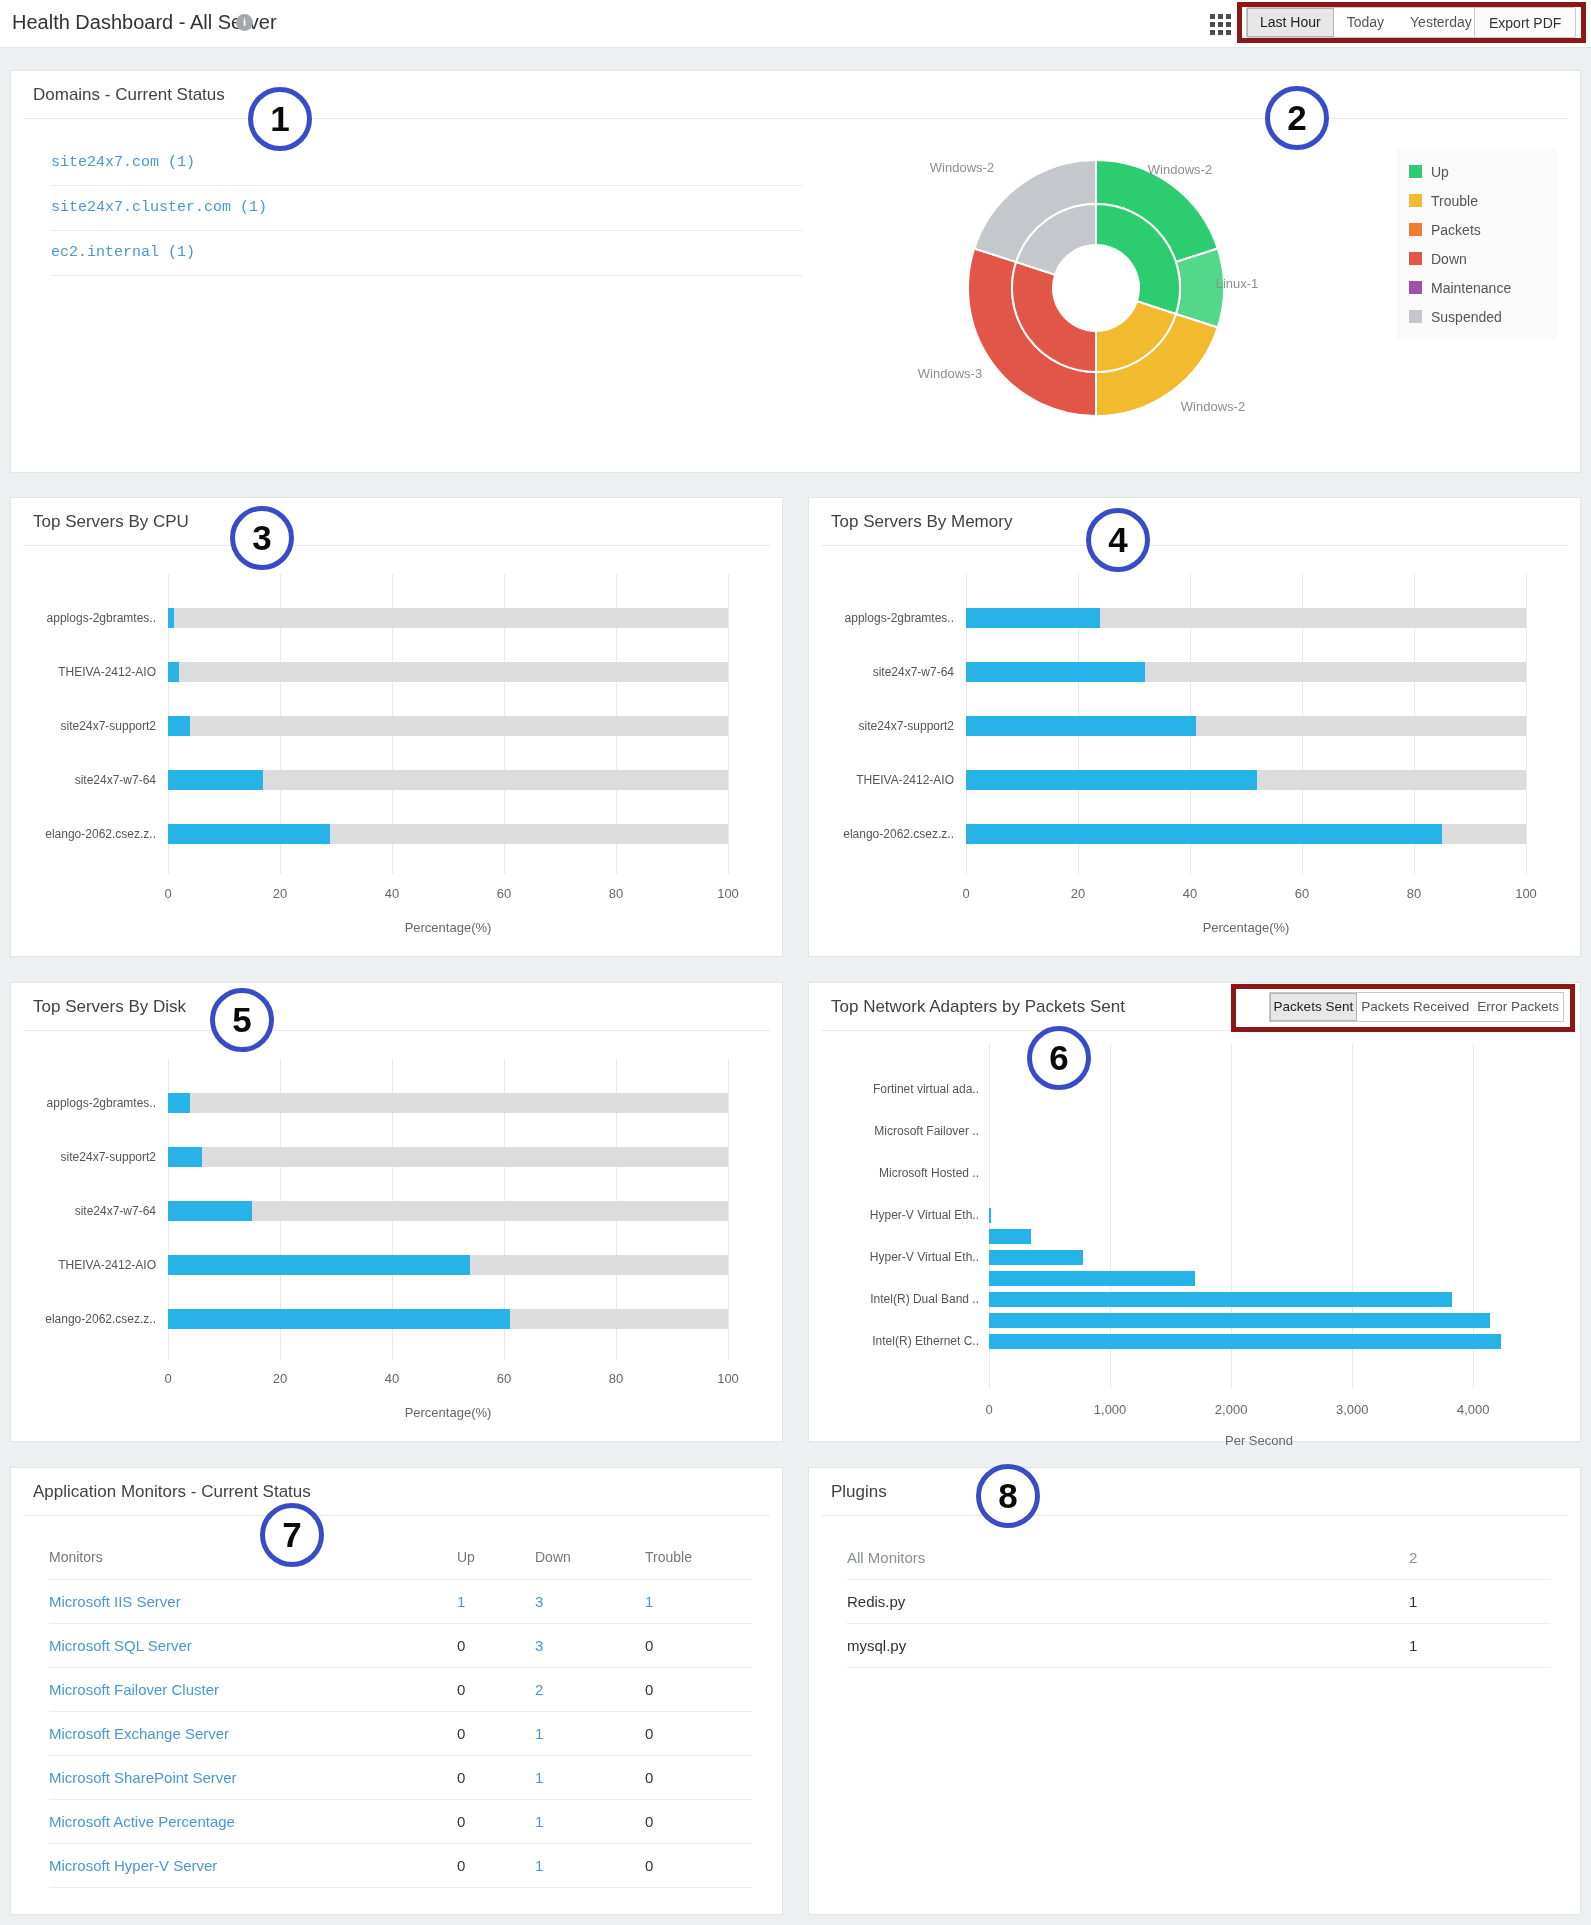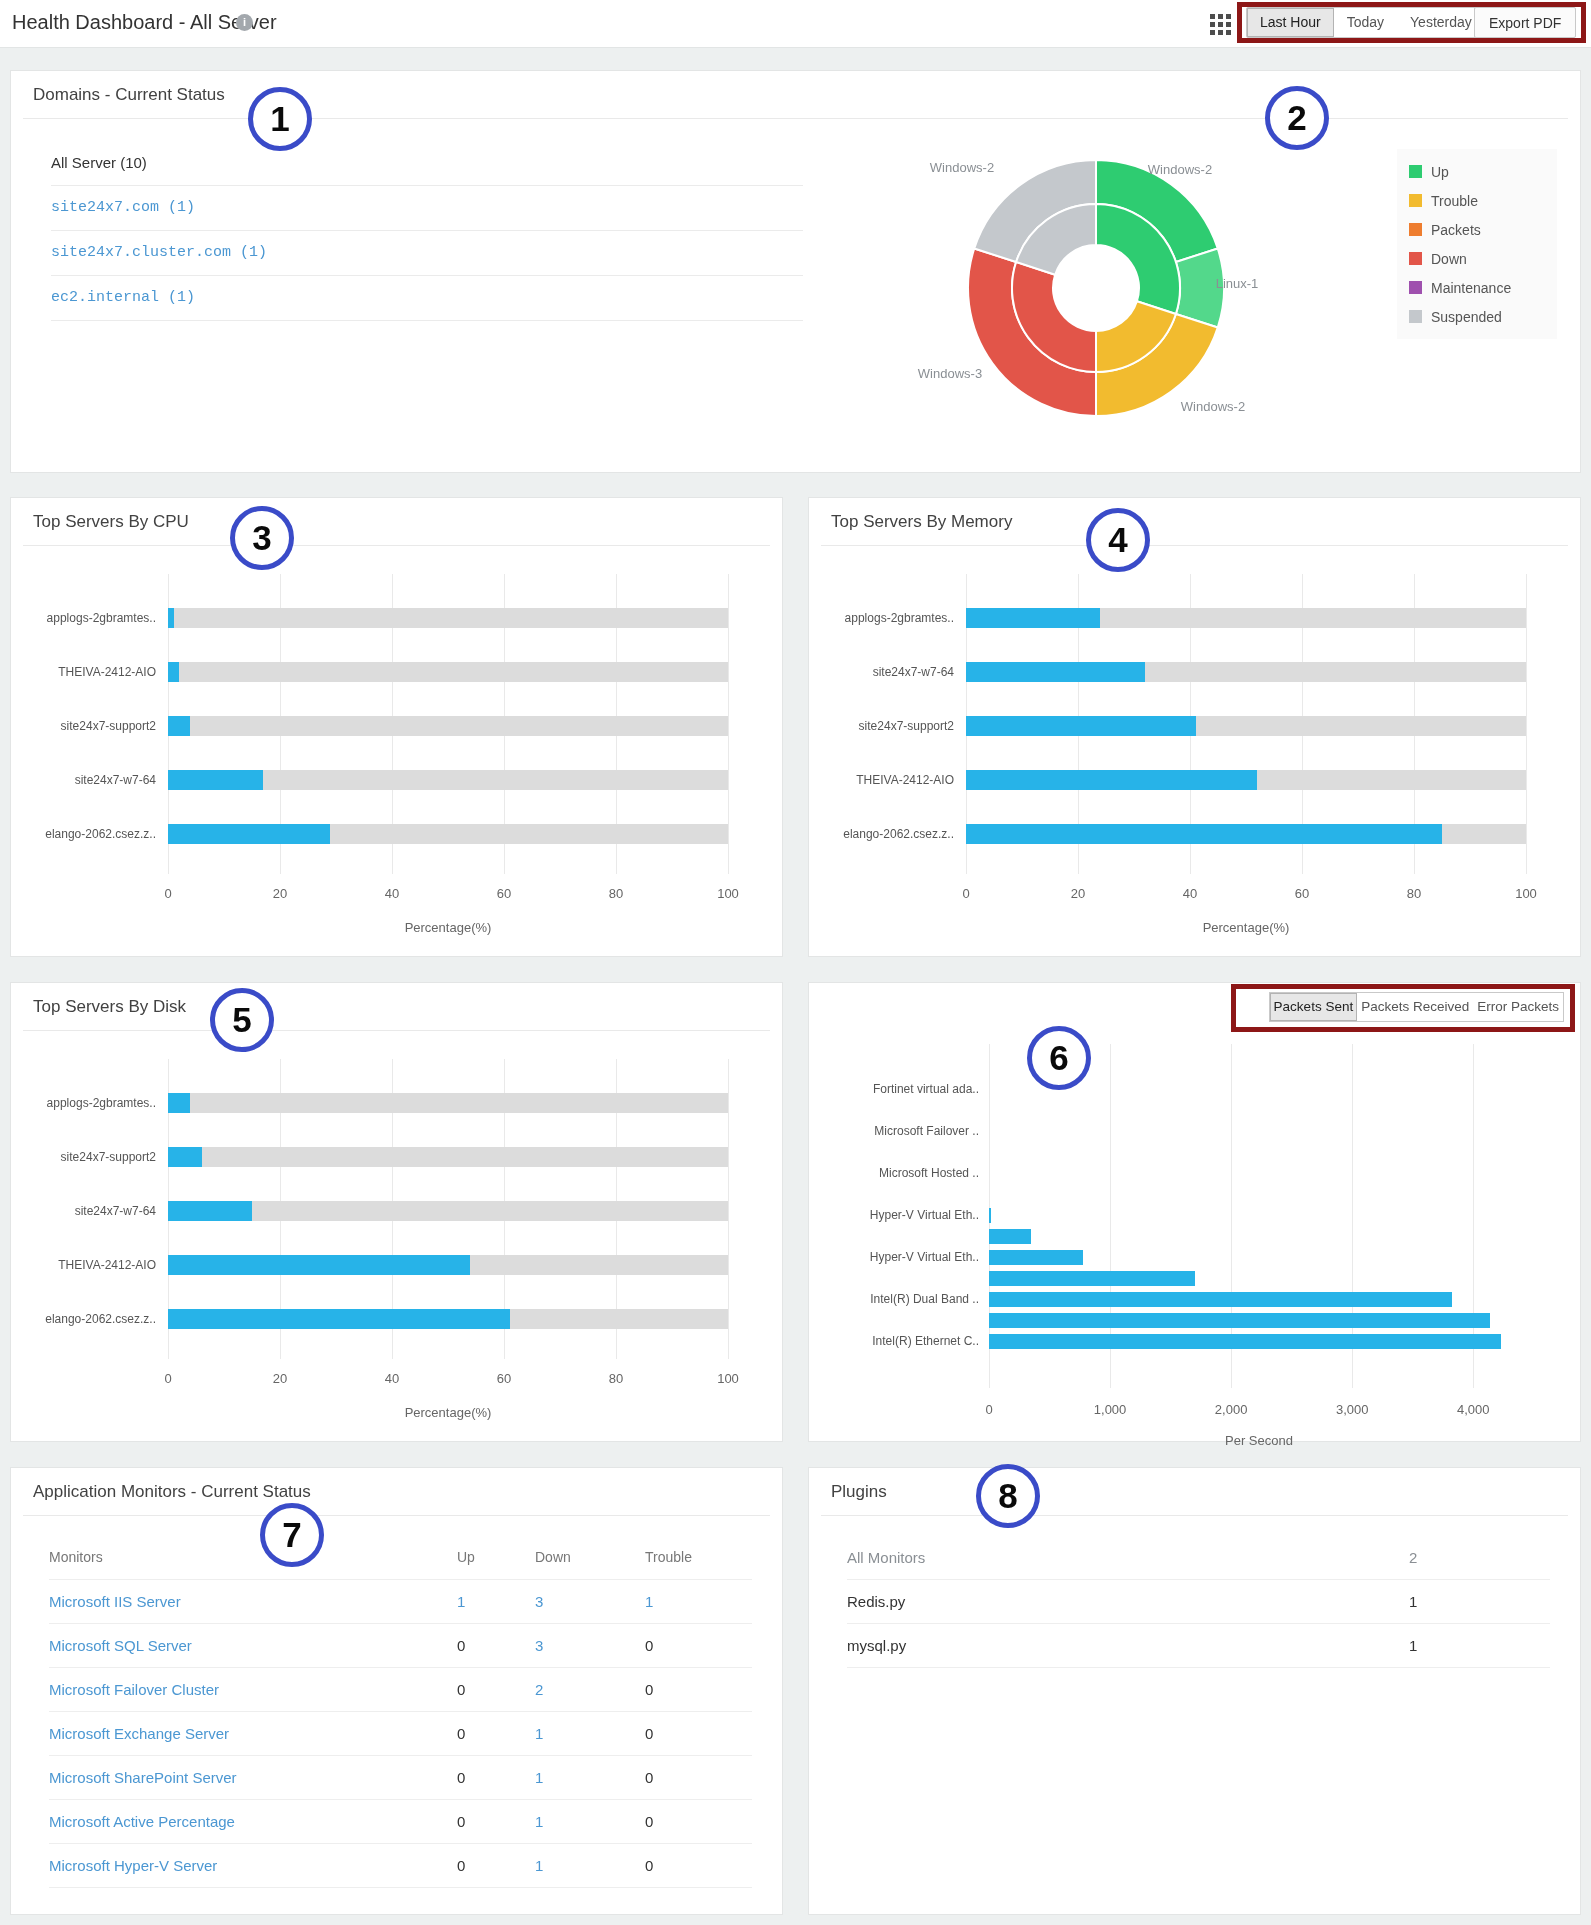--- a/index.html
+++ b/index.html
@@ -96,21 +96,20 @@
     <div class="seg-btn">Yesterday</div>
   </div>
   <button class="export-btn">Export PDF</button>
 </div>
 
 <div class="panel" id="panel-domains">
   <div class="panel-title-wrap">
     <div class="panel-title">Domains - Current Status</div>
   </div>
   <div class="domain-list">
-    <div class="domain-row">All Server (10)</div>
     <div class="domain-row link">site24x7.com (1)</div>
     <div class="domain-row link">site24x7.cluster.com (1)</div>
     <div class="domain-row link">ec2.internal (1)</div>
   </div>
   <div id="donut-holder">
       <svg width="280" height="280" viewBox="-140 -140 280 280" style="position: absolute; left: 945px; top: 77px;">
         <path d="M 0.00 -128.00 A 128 128 0 0 1 121.74 -39.55 L 79.89 -25.96 A 84 84 0 0 0 0.00 -84.00 Z" fill="#2ecc71" stroke="#fff" stroke-width="2" stroke-linejoin="round"></path>
         <path d="M 121.74 -39.55 A 128 128 0 0 1 121.74 39.55 L 79.89 25.96 A 84 84 0 0 0 79.89 -25.96 Z" fill="#53d88b" stroke="#fff" stroke-width="2" stroke-linejoin="round"></path>
         <path d="M 121.74 39.55 A 128 128 0 0 1 0.00 128.00 L 0.00 84.00 A 84 84 0 0 0 79.89 25.96 Z" fill="#f2bb2f" stroke="#fff" stroke-width="2" stroke-linejoin="round"></path>
         <path d="M 0.00 128.00 A 128 128 0 0 1 -121.74 -39.55 L -79.89 -25.96 A 84 84 0 0 0 0.00 84.00 Z" fill="#e25549" stroke="#fff" stroke-width="2" stroke-linejoin="round"></path>
@@ -271,20 +270,23 @@
       <div class="tick" style="left: 269px; top: 340px;">20</div>
       <div class="tick" style="left: 381px; top: 340px;">40</div>
       <div class="tick" style="left: 493px; top: 340px;">60</div>
       <div class="tick" style="left: 605px; top: 340px;">80</div>
       <div class="tick" style="left: 717px; top: 340px;">100</div>
       <div class="xlabel" style="left: 437px; top: 374px;">Percentage(%)</div>
     </div>
 </div>
 
 <div class="panel" id="panel-network">
+  <div class="panel-title-wrap">
+    <div class="panel-title">Top Network Adapters by Packets Sent</div>
+  </div>
   <div class="net-tabs">
     <div class="net-tab sel">Packets Sent</div>
     <div class="net-tab">Packets Received</div>
     <div class="net-tab">Error Packets</div>
   </div>
   <div class="chart-region" id="network-chart">
       <div class="gridline" style="left: 180px; top: 13px; height: 344px;"></div>
       <div class="gridline" style="left: 301.076px; top: 13px; height: 344px;"></div>
       <div class="gridline" style="left: 422.152px; top: 13px; height: 344px;"></div>
       <div class="gridline" style="left: 543.229px; top: 13px; height: 344px;"></div>

